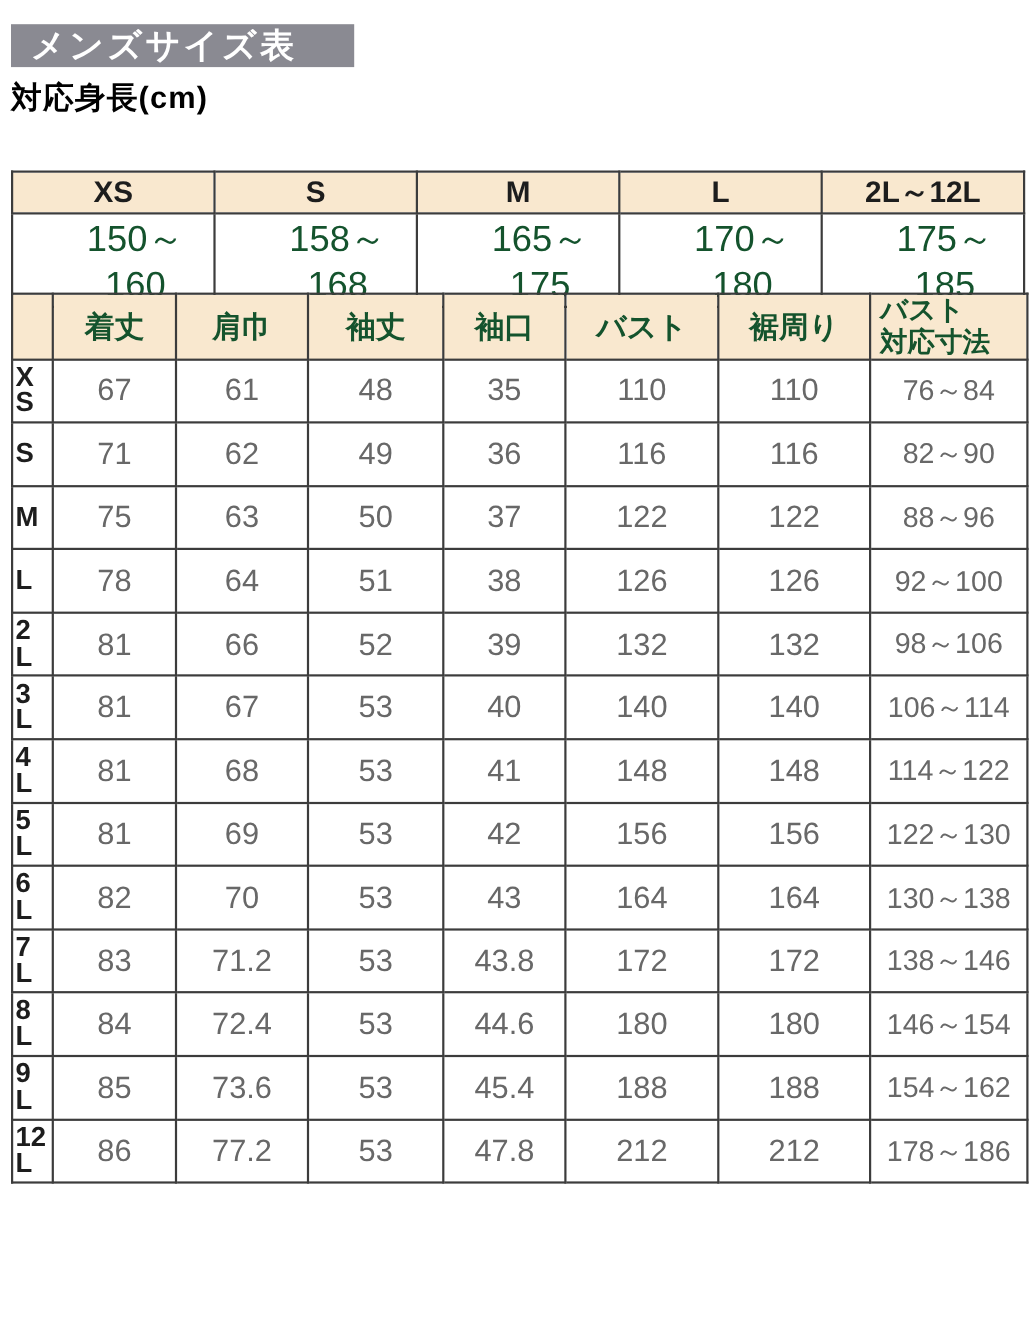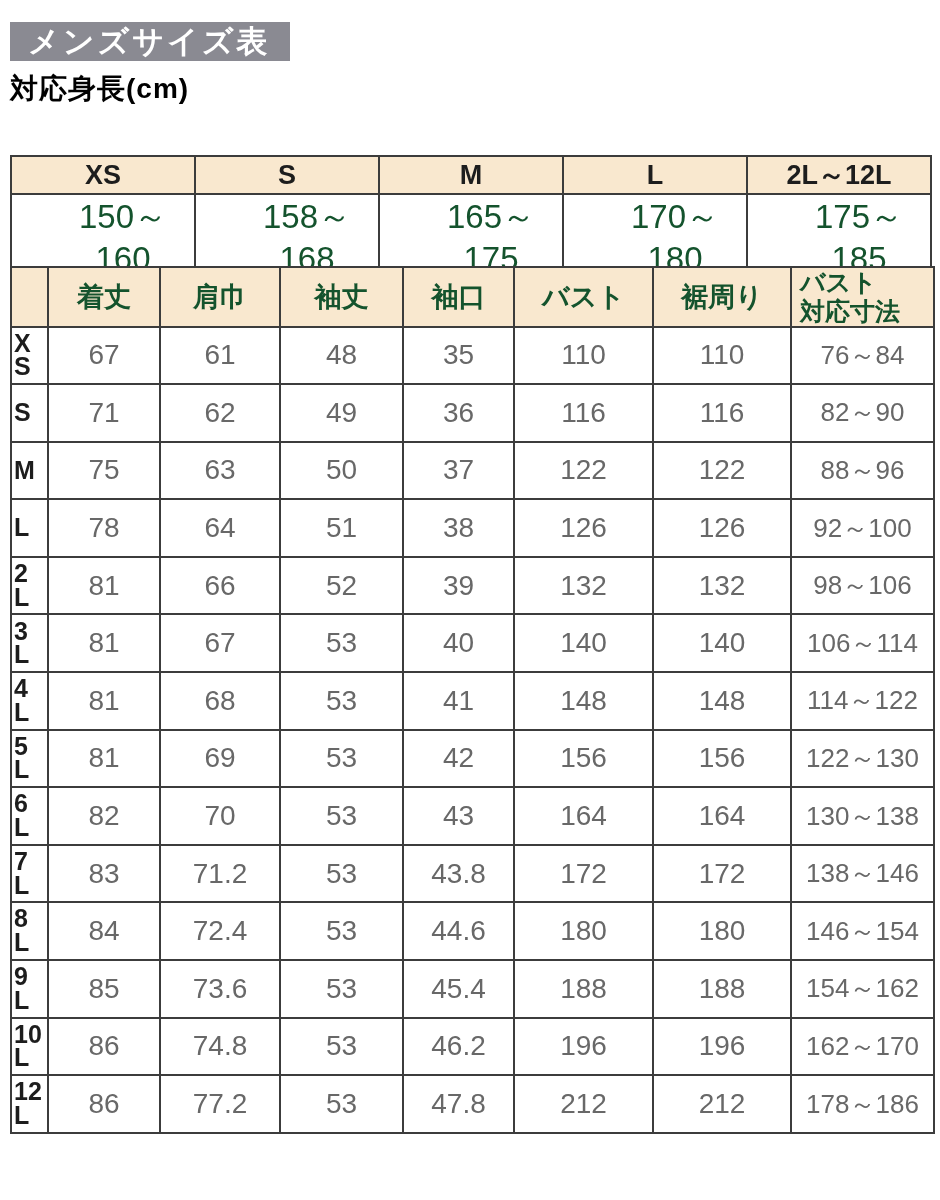--- a/index.html
+++ b/index.html
@@ -14,21 +14,21 @@
     height: 1200px;
     background: #ffffff;
     overflow: hidden;
   }
 
   
   .title-bar {
     position: absolute;
     left: 10px;
     top: 22px;
-    width: 280px;
+    width: 312px;
     height: 39px;
     background: #8a8a92;
     color: #ffffff;
     font-size: 31px;
     font-weight: bold;
     letter-spacing: 3px;
     display: flex;
     align-items: center;
     padding-left: 18px;
     box-sizing: border-box;
@@ -323,31 +323,20 @@
 L</th>
           <td>85</td>
           <td>73.6</td>
           <td>53</td>
           <td>45.4</td>
           <td>188</td>
           <td>188</td>
           <td class="range-cell">154～162</td>
         </tr>
 
-        <tr>
-          <th class="row-label">10
-L</th>
-          <td>86</td>
-          <td>74.8</td>
-          <td>53</td>
-          <td>46.2</td>
-          <td>196</td>
-          <td>196</td>
-          <td class="range-cell">162～170</td>
-        </tr>
 
 
         <tr>
           <th class="row-label">12
 L</th>
           <td>86</td>
           <td>77.2</td>
           <td>53</td>
           <td>47.8</td>
           <td>212</td>

